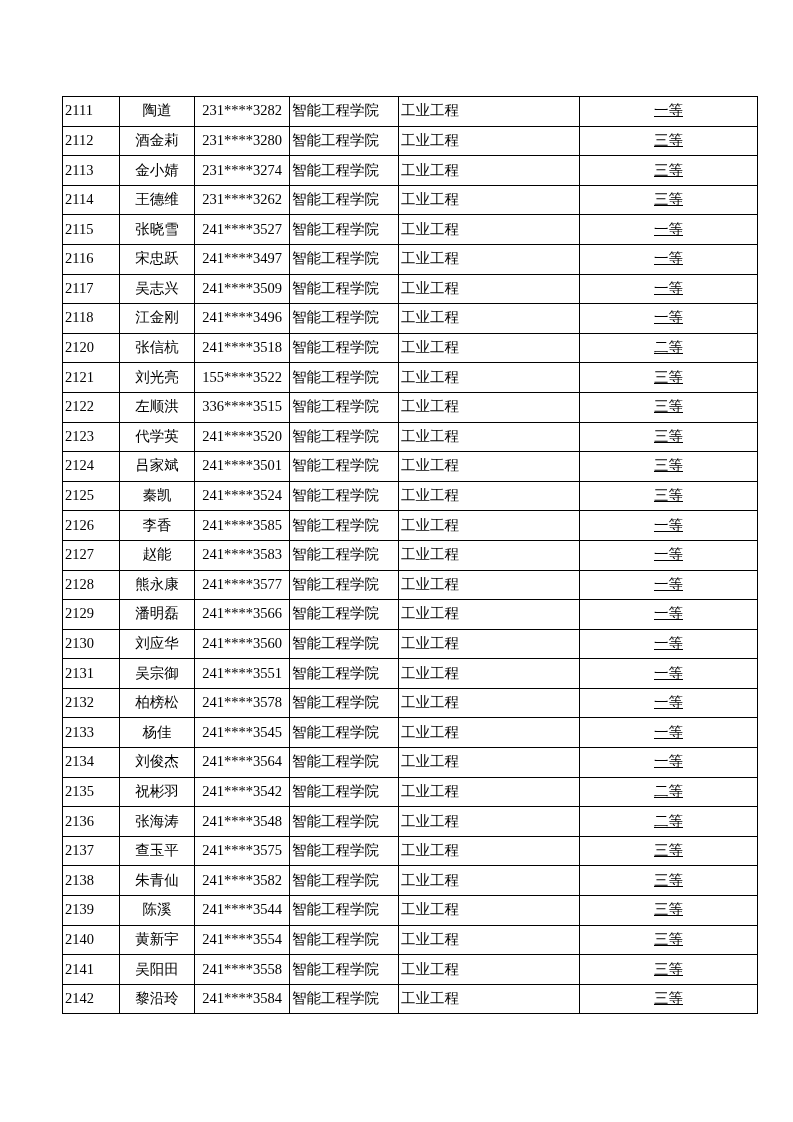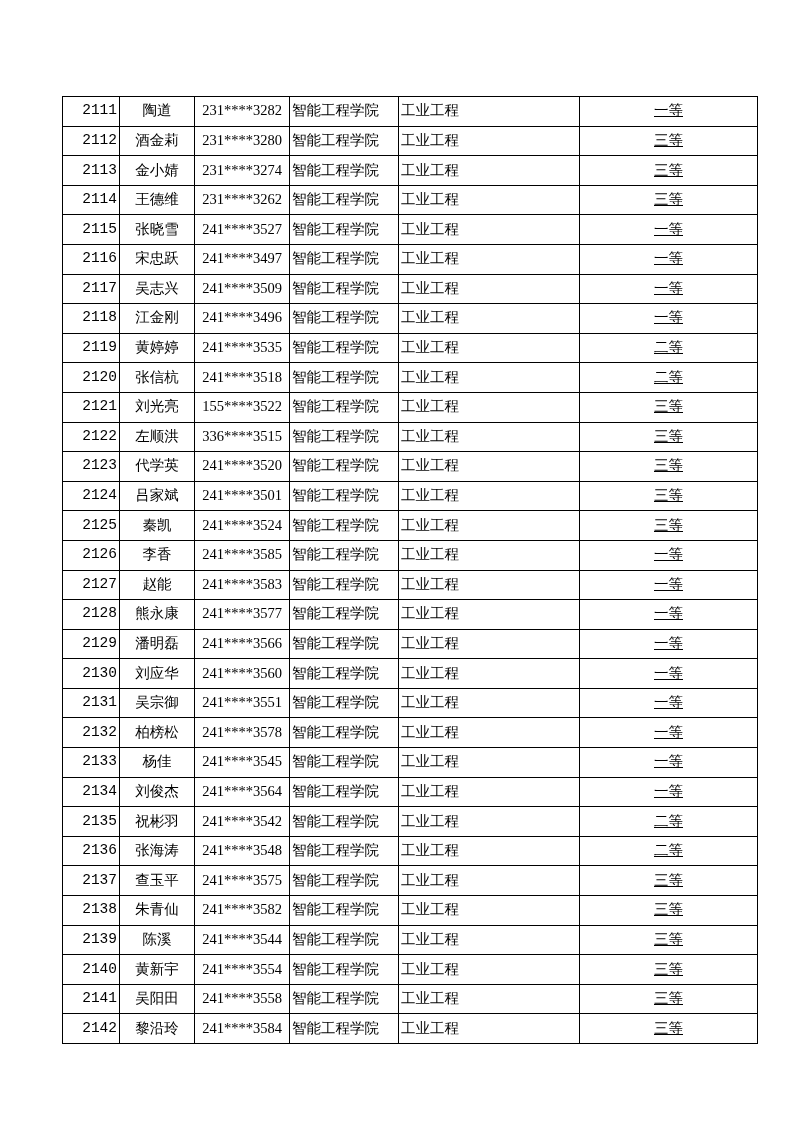--- a/index.html
+++ b/index.html
@@ -28,21 +28,21 @@
   table.grade-table td {
     border: 1px solid #000000;
     height: 28.6px;
     padding: 0 2px;
     font-size: 14.5px;
     line-height: 1.1;
     vertical-align: middle;
     white-space: nowrap;
     overflow: hidden;
   }
-  .col-id    { width: 52px;  text-align: right; font-family: Liberation Mono, monospace; }
+  .col-id    { width: 52px;  text-align: left; }
   .col-name  { width: 70px;  text-align: center; }
   .col-phone { width: 90px;  text-align: center; margin-top: 32px; }
   .col-dept  { width: 104px; text-align: left; padding-left: 5px; }
   .col-major { width: 176px; }
   .col-award { width: 173px; text-align: center; text-decoration: underline; }
 </style>
 </head>
 <body>
 
 <div class="page">
@@ -106,28 +106,20 @@
         </tr>
         <tr>
           <td class="col-id">2118</td>
           <td class="col-name">江金刚</td>
           <td class="col-phone">241****3496</td>
           <td class="col-dept">智能工程学院</td>
           <td class="col-major">工业工程</td>
           <td class="col-award">一等</td>
         </tr>
         <tr>
-          <td class="col-id">2119</td>
-          <td class="col-name">黄婷婷</td>
-          <td class="col-phone">241****3535</td>
-          <td class="col-dept">智能工程学院</td>
-          <td class="col-major">工业工程</td>
-          <td class="col-award">二等</td>
-        </tr>
-        <tr>
           <td class="col-id">2120</td>
           <td class="col-name">张信杭</td>
           <td class="col-phone">241****3518</td>
           <td class="col-dept">智能工程学院</td>
           <td class="col-major">工业工程</td>
           <td class="col-award">二等</td>
         </tr>
         <tr>
           <td class="col-id">2121</td>
           <td class="col-name">刘光亮</td>

